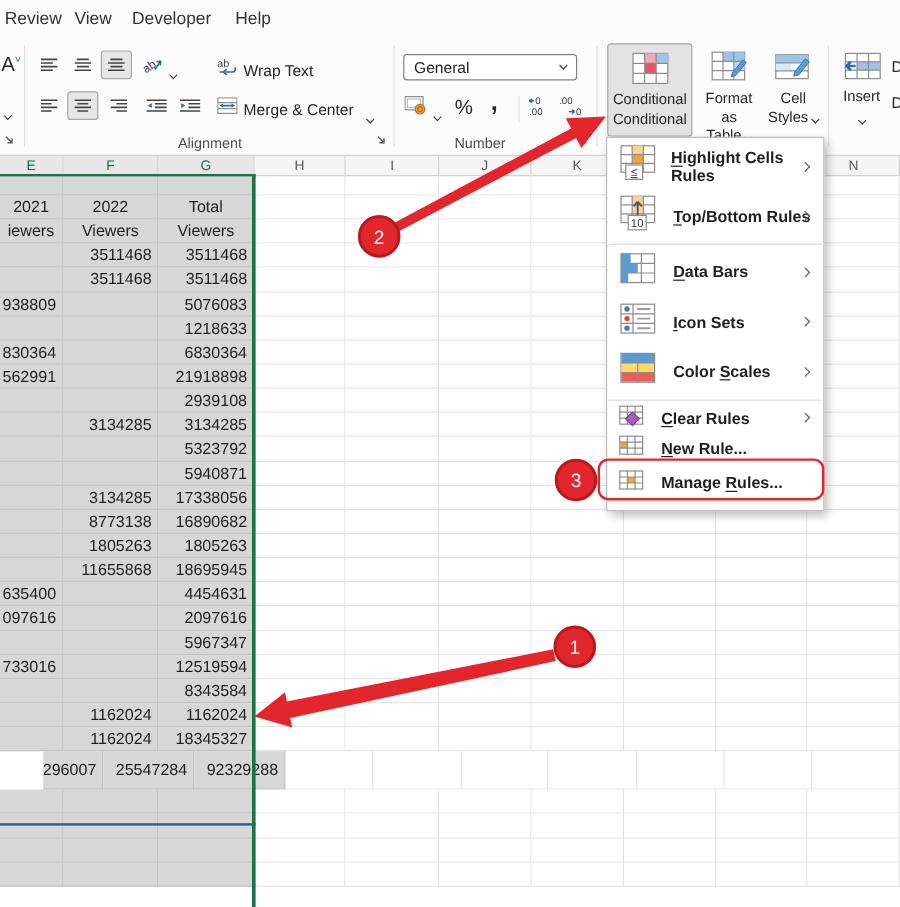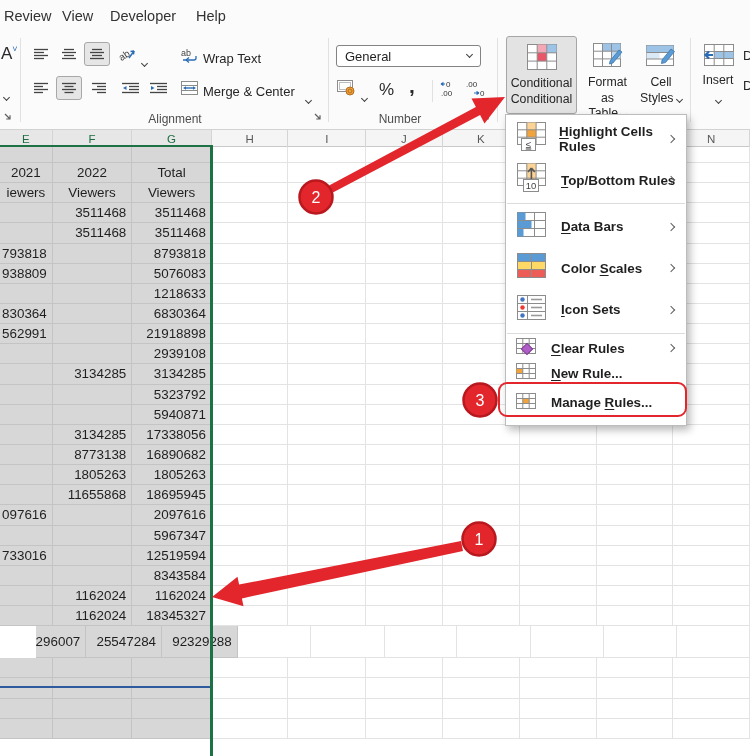--- a/index.html
+++ b/index.html
@@ -357,21 +357,21 @@
           <div class="cell sel ctr" style="width: 80px; height: 100%;">2022</div>
           <div class="cell sel ctr" style="width: 80px; height: 100%;">Total</div>
           <div class="cell" style="width: 77px; height: 100%;"></div>
           <div class="cell" style="width: 78px; height: 100%;"></div>
           <div class="cell" style="width: 77px; height: 100%;"></div>
           <div class="cell" style="width: 78px; height: 100%;"></div>
           <div class="cell" style="width: 77px; height: 100%;"></div>
           <div class="cell" style="width: 77px; height: 100%;"></div>
           <div class="cell" style="width: 77px; height: 100%;"></div>
         </div>
-        <div class="row" style="height: 20.15px; justify-content: flex-end;">
+        <div class="row" style="height: 20.15px;">
           <div class="cell sel ctr" style="width: 53px; height: 100%;">iewers</div>
           <div class="cell sel ctr" style="width: 80px; height: 100%;">Viewers</div>
           <div class="cell sel ctr" style="width: 80px; height: 100%;">Viewers</div>
           <div class="cell" style="width: 77px; height: 100%;"></div>
           <div class="cell" style="width: 78px; height: 100%;"></div>
           <div class="cell" style="width: 77px; height: 100%;"></div>
           <div class="cell" style="width: 78px; height: 100%;"></div>
           <div class="cell" style="width: 77px; height: 100%;"></div>
           <div class="cell" style="width: 77px; height: 100%;"></div>
           <div class="cell" style="width: 77px; height: 100%;"></div>
@@ -394,32 +394,20 @@
           <div class="cell sel" style="width: 80px; height: 100%;">3511468</div>
           <div class="cell" style="width: 77px; height: 100%;"></div>
           <div class="cell" style="width: 78px; height: 100%;"></div>
           <div class="cell" style="width: 77px; height: 100%;"></div>
           <div class="cell" style="width: 78px; height: 100%;"></div>
           <div class="cell" style="width: 77px; height: 100%;"></div>
           <div class="cell" style="width: 77px; height: 100%;"></div>
           <div class="cell" style="width: 77px; height: 100%;"></div>
         </div>
         <div class="row" style="height: 20.15px;">
-          <div class="cell sel" style="width: 53px; height: 100%;">793818</div>
-          <div class="cell sel" style="width: 80px; height: 100%;"></div>
-          <div class="cell sel" style="width: 80px; height: 100%;">8793818</div>
-          <div class="cell" style="width: 77px; height: 100%;"></div>
-          <div class="cell" style="width: 78px; height: 100%;"></div>
-          <div class="cell" style="width: 77px; height: 100%;"></div>
-          <div class="cell" style="width: 78px; height: 100%;"></div>
-          <div class="cell" style="width: 77px; height: 100%;"></div>
-          <div class="cell" style="width: 77px; height: 100%;"></div>
-          <div class="cell" style="width: 77px; height: 100%;"></div>
-        </div>
-        <div class="row" style="height: 20.15px;">
           <div class="cell sel" style="width: 53px; height: 100%;">938809</div>
           <div class="cell sel" style="width: 80px; height: 100%;"></div>
           <div class="cell sel" style="width: 80px; height: 100%;">5076083</div>
           <div class="cell" style="width: 77px; height: 100%;"></div>
           <div class="cell" style="width: 78px; height: 100%;"></div>
           <div class="cell" style="width: 77px; height: 100%;"></div>
           <div class="cell" style="width: 78px; height: 100%;"></div>
           <div class="cell" style="width: 77px; height: 100%;"></div>
           <div class="cell" style="width: 77px; height: 100%;"></div>
           <div class="cell" style="width: 77px; height: 100%;"></div>
@@ -541,20 +529,32 @@
           <div class="cell" style="width: 77px; height: 100%;"></div>
           <div class="cell" style="width: 78px; height: 100%;"></div>
           <div class="cell" style="width: 77px; height: 100%;"></div>
           <div class="cell" style="width: 77px; height: 100%;"></div>
           <div class="cell" style="width: 77px; height: 100%;"></div>
         </div>
         <div class="row" style="height: 20.15px;">
           <div class="cell sel" style="width: 53px; height: 100%;"></div>
           <div class="cell sel" style="width: 80px; height: 100%;">11655868</div>
           <div class="cell sel" style="width: 80px; height: 100%;">18695945</div>
+          <div class="cell" style="width: 77px; height: 100%;"></div>
+          <div class="cell" style="width: 78px; height: 100%;"></div>
+          <div class="cell" style="width: 77px; height: 100%;"></div>
+          <div class="cell" style="width: 78px; height: 100%;"></div>
+          <div class="cell" style="width: 77px; height: 100%;"></div>
+          <div class="cell" style="width: 77px; height: 100%;"></div>
+          <div class="cell" style="width: 77px; height: 100%;"></div>
+        </div>
+        <div class="row" style="height: 20.15px;">
+          <div class="cell sel" style="width: 53px; height: 100%;">635400</div>
+          <div class="cell sel" style="width: 80px; height: 100%;"></div>
+          <div class="cell sel" style="width: 80px; height: 100%;">4454631</div>
           <div class="cell" style="width: 77px; height: 100%;"></div>
           <div class="cell" style="width: 78px; height: 100%;"></div>
           <div class="cell" style="width: 77px; height: 100%;"></div>
           <div class="cell" style="width: 78px; height: 100%;"></div>
           <div class="cell" style="width: 77px; height: 100%;"></div>
           <div class="cell" style="width: 77px; height: 100%;"></div>
           <div class="cell" style="width: 77px; height: 100%;"></div>
         </div>
         <div class="row" style="height: 20.15px;">
           <div class="cell sel" style="width: 53px; height: 100%;">097616</div>
@@ -738,50 +738,50 @@
               <line x1="2.5" y1="19.5" x2="30.5" y2="19.5"></line>
               <line x1="19.5" y1="3.5" x2="19.5" y2="27.5"></line>
             </g>
           </svg></span>
         <span class="lbl"><u>D</u>ata Bars</span>
         <span class="sub"></span>
       </div>
       <div class="mitem" style="height: 41.5px;">
         <span style="width: 36px;"><svg width="34" height="32">
             <rect x="2.5" y="3.5" width="28" height="24" fill="#fff" stroke="#8c8c8c"></rect>
-            <rect x="3" y="4" width="27" height="7.6" fill="#5b9bd5"></rect>
-            <rect x="3" y="11.6" width="27" height="7.9" fill="#ffd966"></rect>
-            <rect x="3" y="19.5" width="27" height="7.5" fill="#ed5c57"></rect>
-            <g stroke="#8c8c8c">
-              <line x1="2.5" y1="11.5" x2="30.5" y2="11.5"></line>
-              <line x1="2.5" y1="19.5" x2="30.5" y2="19.5"></line>
-              <line x1="16.5" y1="3.5" x2="16.5" y2="27.5"></line>
-            </g>
-          </svg></span>
-        <span class="lbl">Color <u>S</u>cales</span>
-        <span class="sub"></span>
-      </div>
-      <div class="mitem" style="height: 41.5px;">
-        <span style="width: 36px;"><svg width="34" height="32">
-            <rect x="2.5" y="3.5" width="28" height="24" fill="#fff" stroke="#8c8c8c"></rect>
             <g stroke="#8c8c8c">
               <line x1="2.5" y1="11.5" x2="30.5" y2="11.5"></line>
               <line x1="2.5" y1="19.5" x2="30.5" y2="19.5"></line>
               <line x1="12.5" y1="3.5" x2="12.5" y2="27.5"></line>
             </g>
             <circle cx="7.5" cy="7.5" r="2.2" fill="#4472c4"></circle>
             <circle cx="7.5" cy="15.5" r="2.2" fill="#ed3b33"></circle>
             <circle cx="7.5" cy="23.5" r="2.2" fill="#4472c4"></circle>
             <g stroke="#9a9a9a" stroke-width="1.6">
               <line x1="16" y1="7.5" x2="27" y2="7.5"></line>
               <line x1="16" y1="15.5" x2="27" y2="15.5"></line>
               <line x1="16" y1="23.5" x2="27" y2="23.5"></line>
             </g>
           </svg></span>
         <span class="lbl"><u>I</u>con Sets</span>
+        <span class="sub"></span>
+      </div>
+      <div class="mitem" style="height: 41.5px;">
+        <span style="width: 36px;"><svg width="34" height="32">
+            <rect x="2.5" y="3.5" width="28" height="24" fill="#fff" stroke="#8c8c8c"></rect>
+            <rect x="3" y="4" width="27" height="7.6" fill="#5b9bd5"></rect>
+            <rect x="3" y="11.6" width="27" height="7.9" fill="#ffd966"></rect>
+            <rect x="3" y="19.5" width="27" height="7.5" fill="#ed5c57"></rect>
+            <g stroke="#8c8c8c">
+              <line x1="2.5" y1="11.5" x2="30.5" y2="11.5"></line>
+              <line x1="2.5" y1="19.5" x2="30.5" y2="19.5"></line>
+              <line x1="16.5" y1="3.5" x2="16.5" y2="27.5"></line>
+            </g>
+          </svg></span>
+        <span class="lbl">Color <u>S</u>cales</span>
         <span class="sub"></span>
       </div>
       <div class="msep"></div>
       <div class="mitem" style="height: 25px;">
         <span style="width: 26px;"><svg width="22" height="20">
             <rect x="1.5" y="2.5" width="19" height="15" fill="#fff" stroke="#8c8c8c"></rect>
             <g stroke="#8c8c8c">
               <line x1="7.8" y1="2.5" x2="7.8" y2="17.5"></line>
               <line x1="14.2" y1="2.5" x2="14.2" y2="17.5"></line>
               <line x1="1.5" y1="7.5" x2="20.5" y2="7.5"></line>

